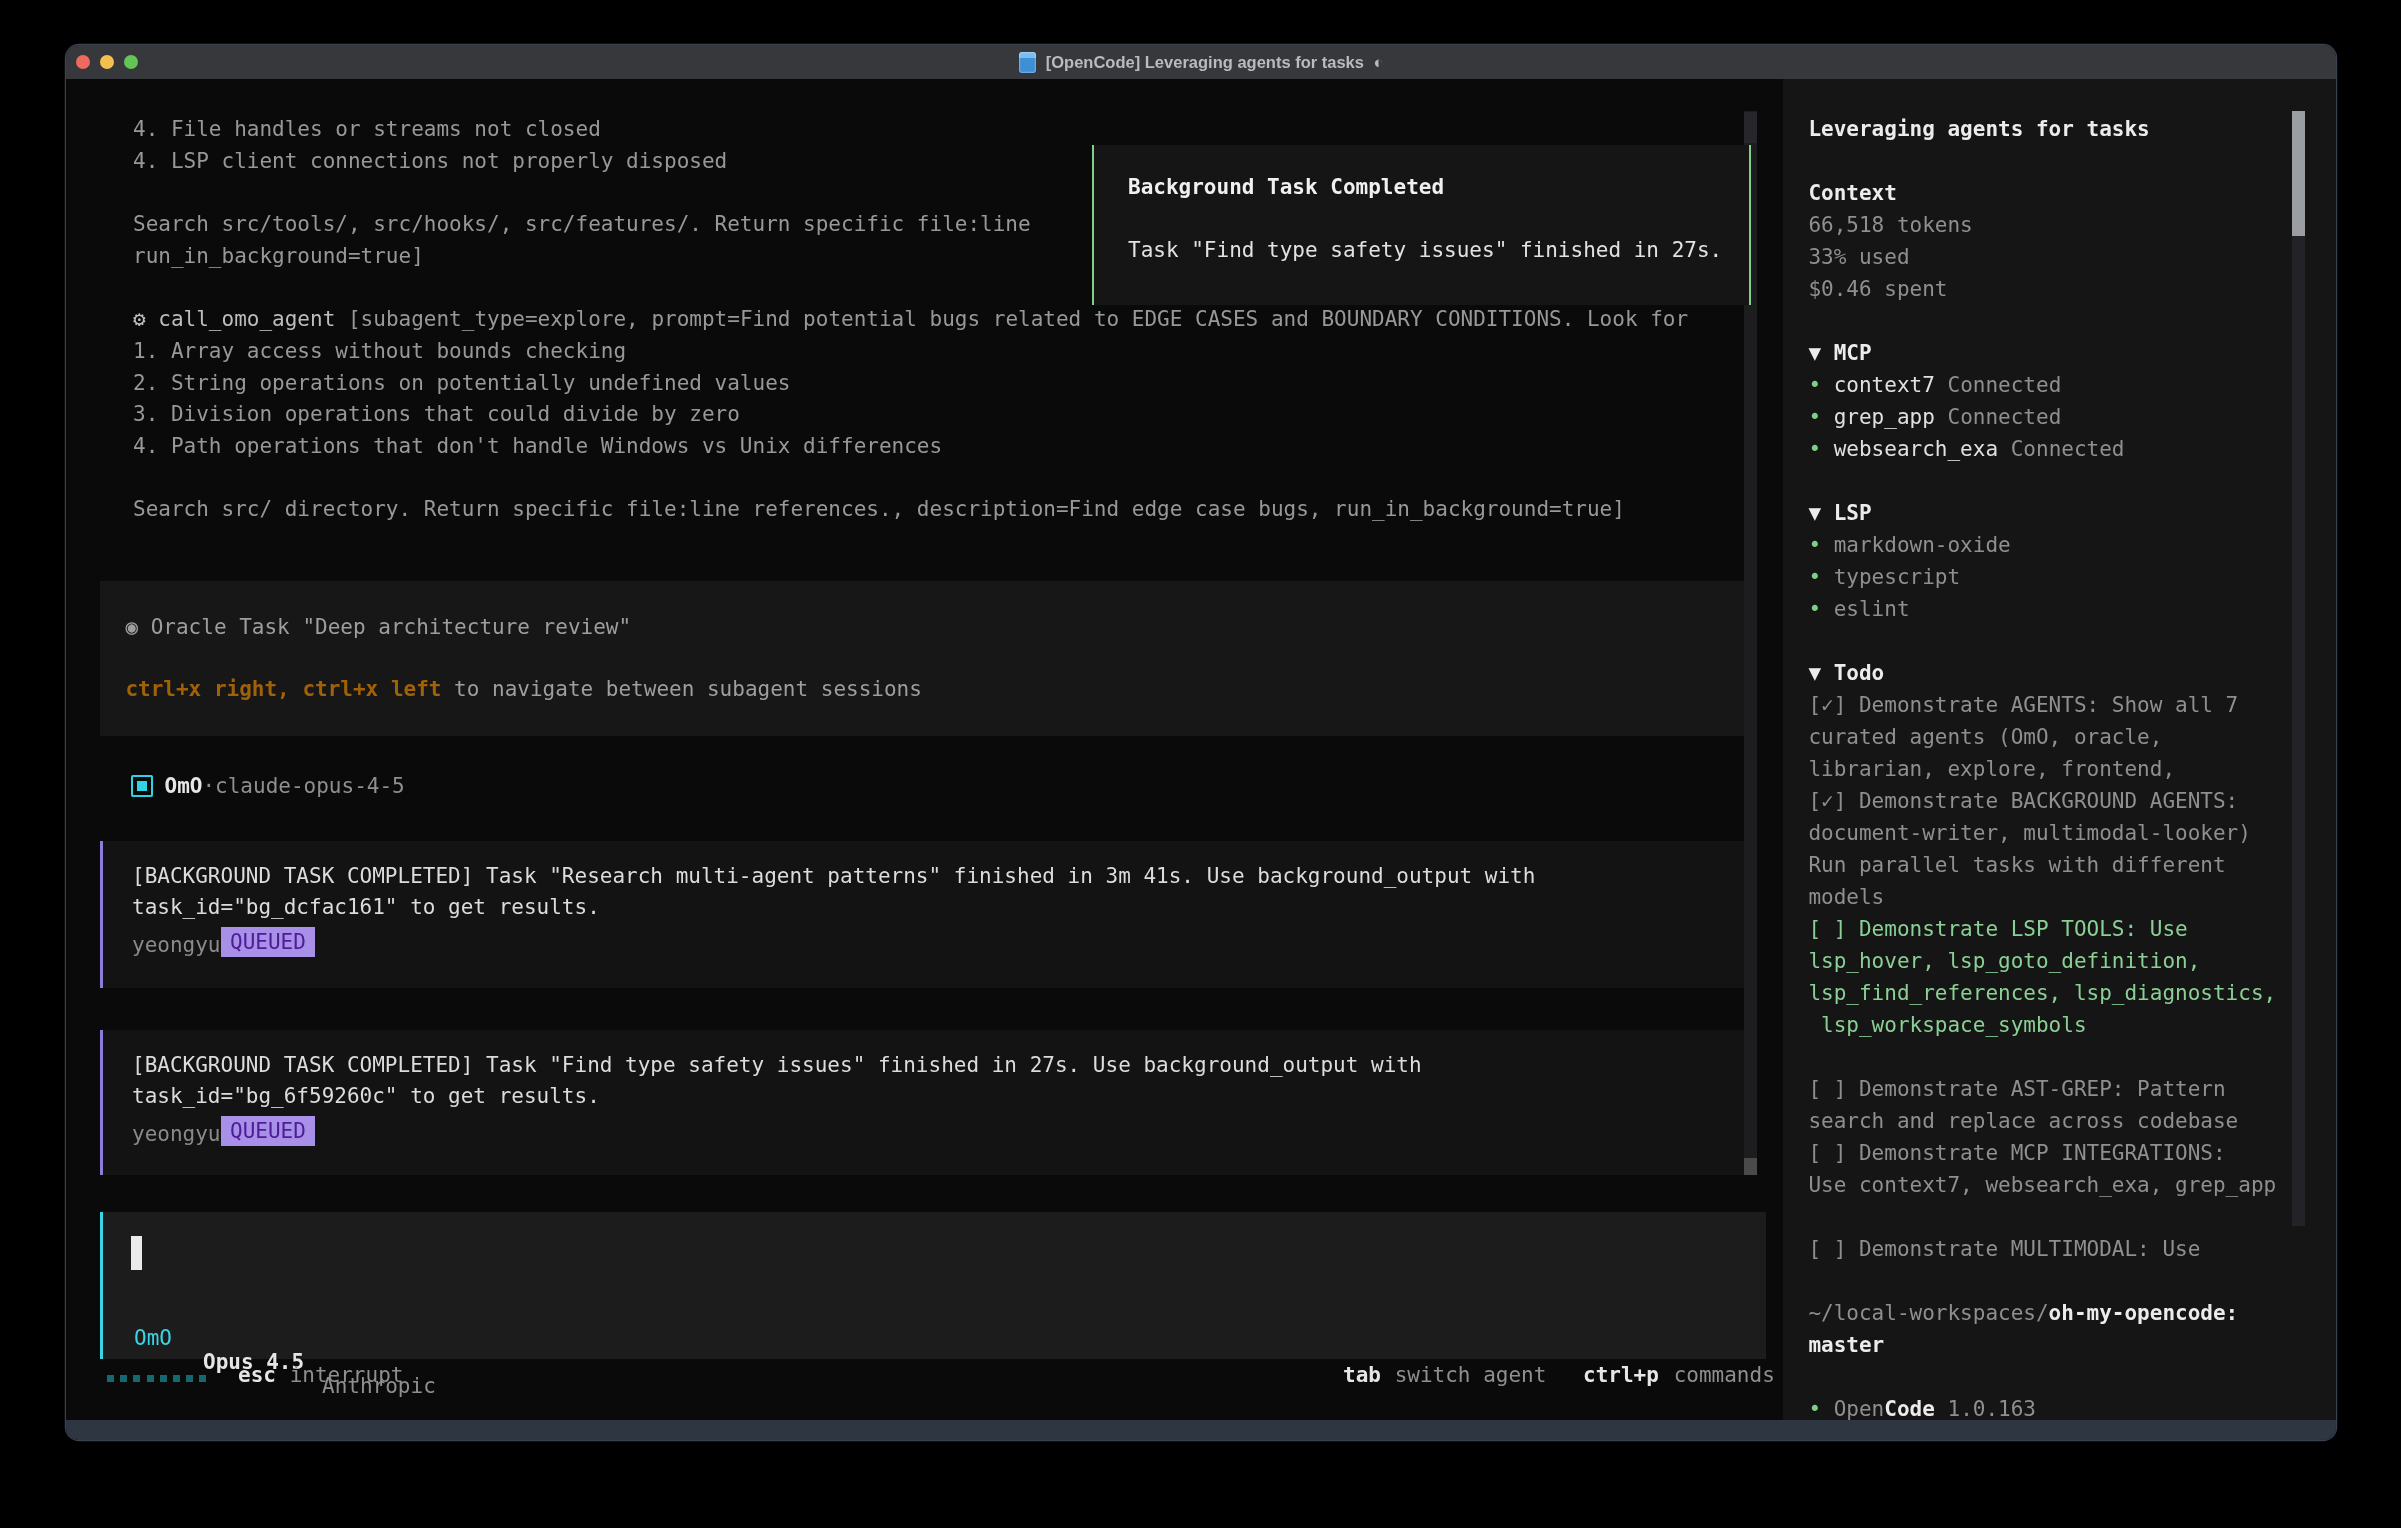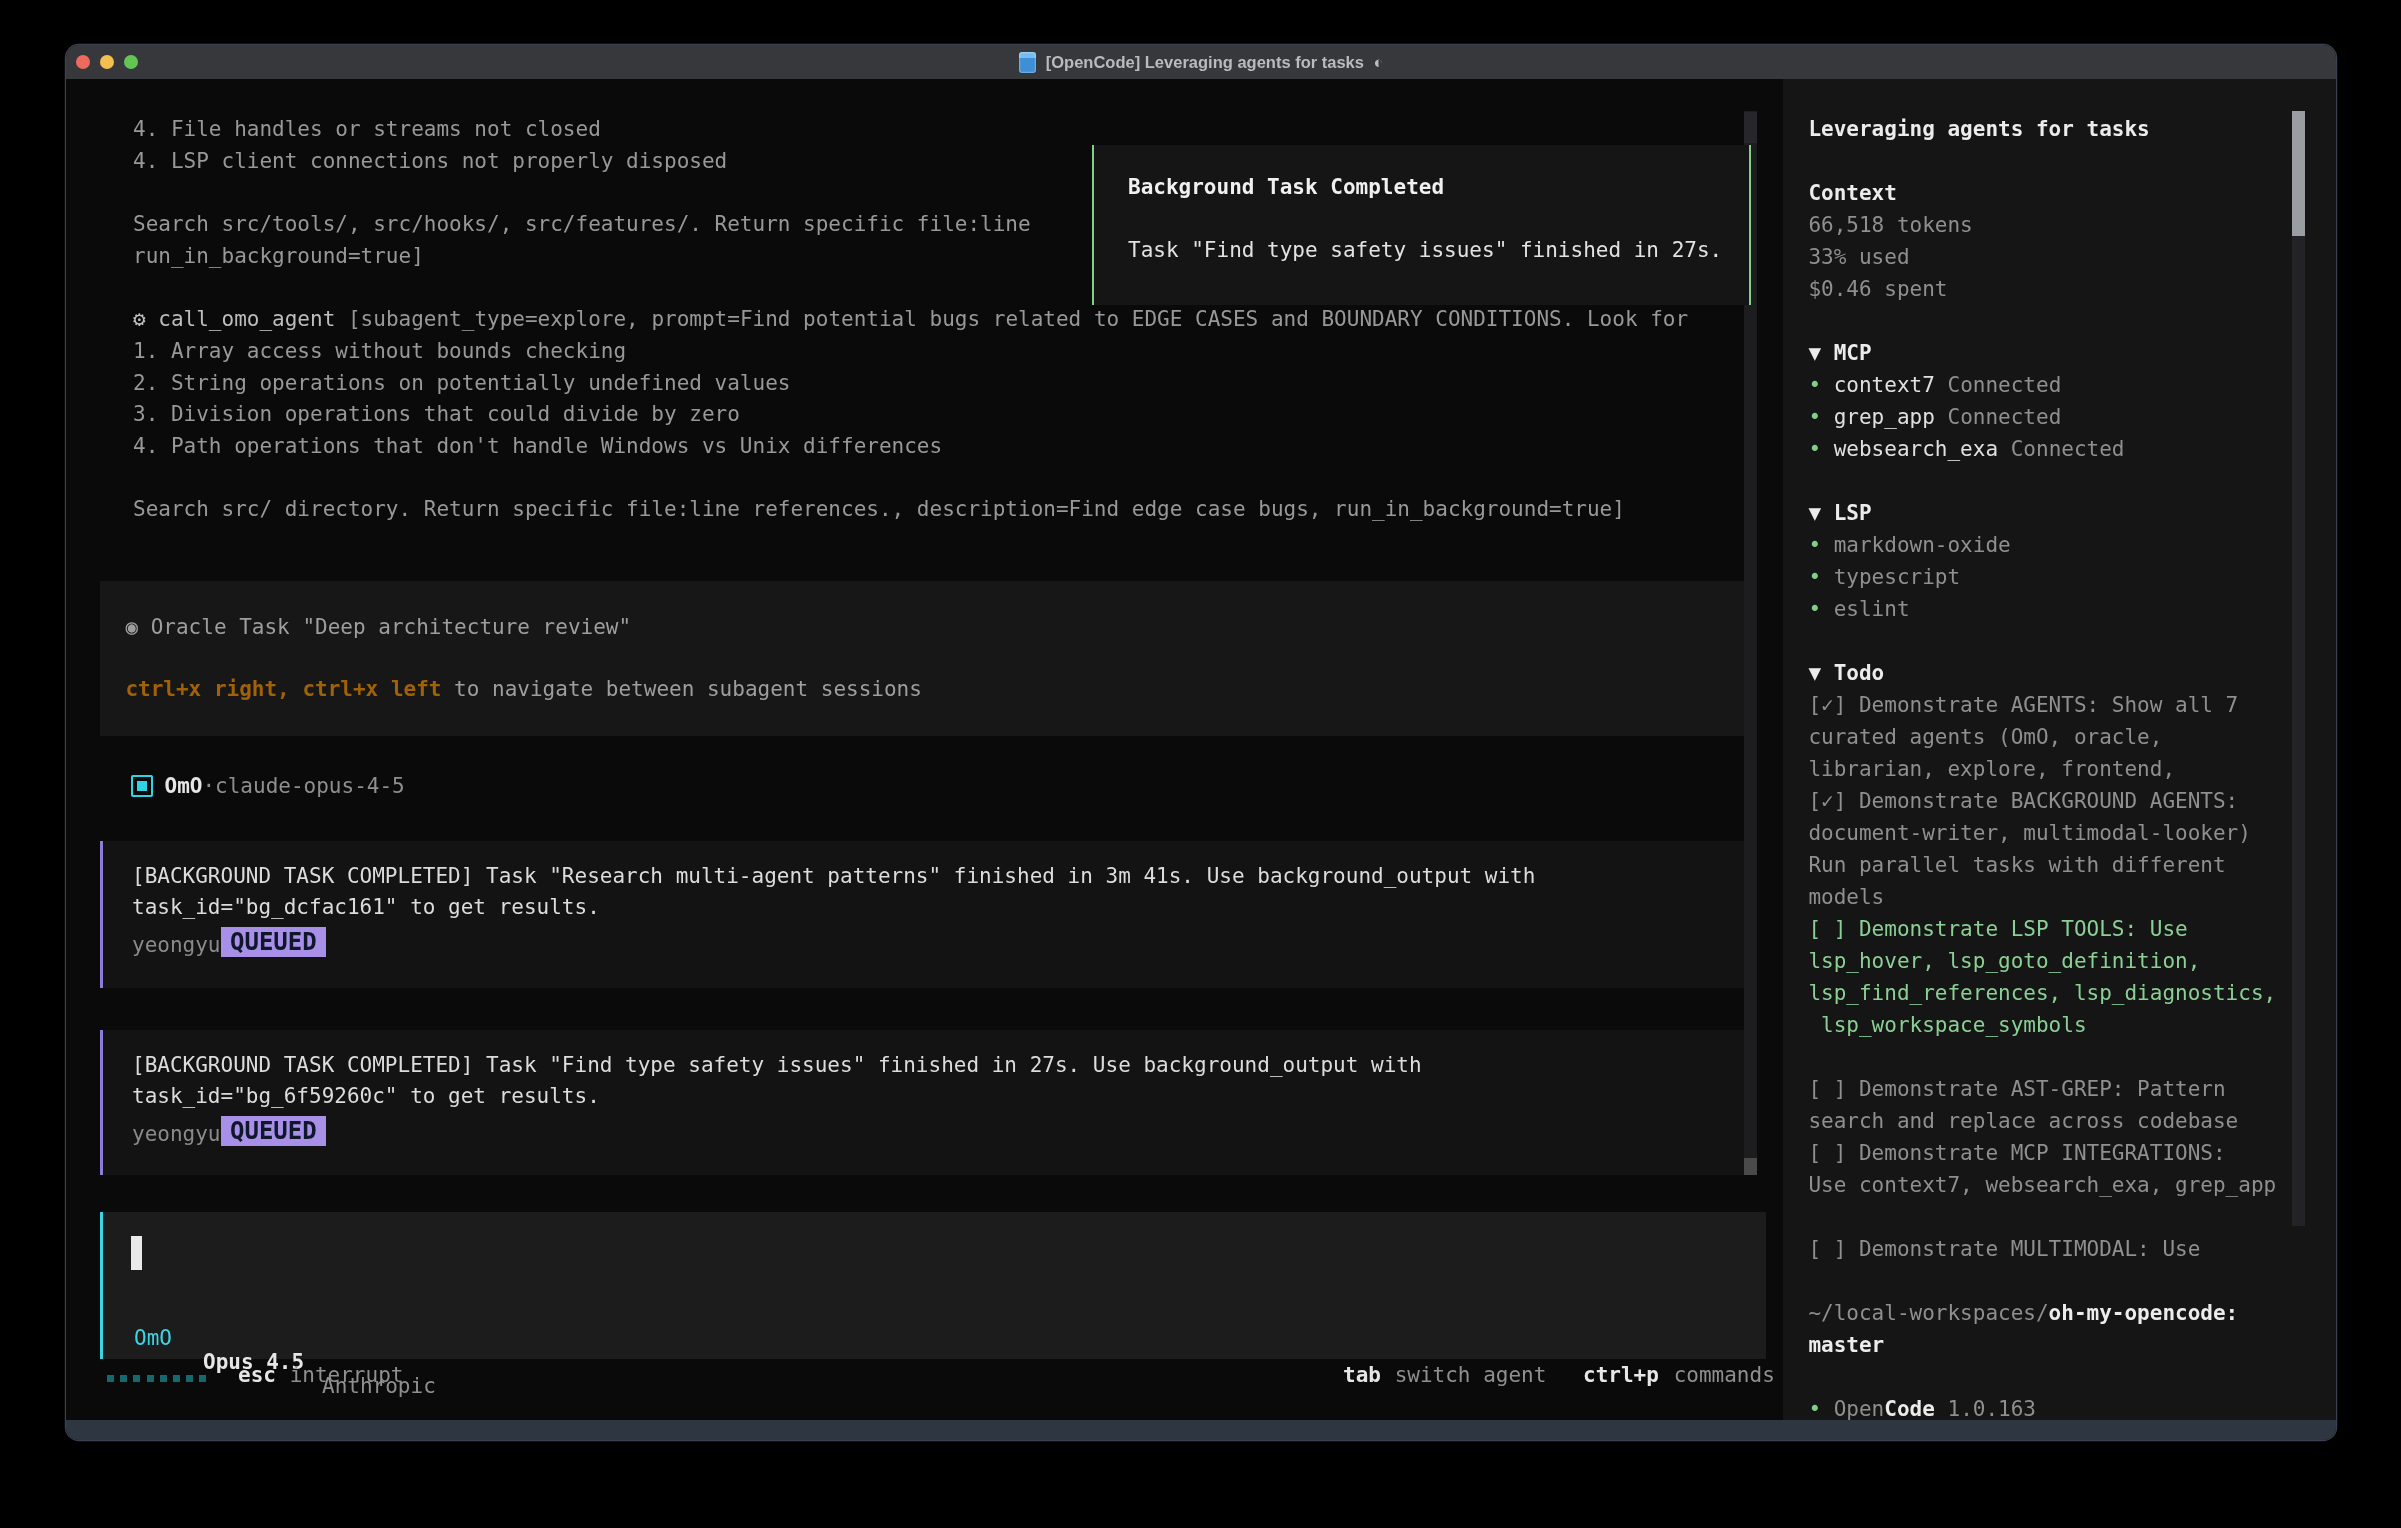--- a/index.html
+++ b/index.html
@@ -39,21 +39,21 @@
   
   .agent-head{position:absolute;left:65px;top:691px;height:32px;display:flex;align-items:center;font-size:21px;}
   .agent-icon{width:17.7px;height:17.7px;border:2.4px solid #2fd3e3;border-radius:1.8px;margin-right:11.8px;position:relative;}
   .agent-icon::after{content:"";position:absolute;left:4.1px;top:4.1px;width:9.5px;height:9.5px;background:#2fd3e3;}
   
   .msg{position:absolute;left:34px;width:1650px;background:#131313;border-left:3.5px solid #8e7cd8;box-sizing:border-box;}
   .msg.m1{top:762px;height:147px;} .msg.m2{top:951px;height:145px;}
   .msg .r1{position:absolute;left:29px;top:22.5px;font-size:21px;white-space:pre;color:#dcdcdc;}
   .msg .r2{position:absolute;left:29px;top:54px;font-size:21px;white-space:pre;color:#dcdcdc;}
   .msg .r3{position:absolute;left:29px;top:84px;font-size:21px;white-space:pre;color:#8a8a8a;display:flex;align-items:flex-end;height:32px;}
-  .badge{display:inline-block;background:#a88fe8;color:#0f172a;font-weight:bold;font-size:24px;
+  .badge{display:inline-block;background:#a88fe8;color:#4c1d95;font-weight:normal;font-size:21px;
          padding:1.8px 9.5px;line-height:26px;}
   
   .inputbox{position:absolute;left:34px;top:1133px;width:1666px;height:147px;background:#1c1c1c;
             border-left:3px solid #3bd4e4;box-sizing:border-box;}
   .cursor{position:absolute;left:28px;top:23.6px;width:11.2px;height:34px;background:#eaeaea;}
   .inputbox .meta{position:absolute;left:0;top:90px;font-size:21px;white-space:pre;}
   .inputbox .meta .a{position:absolute;left:31px;} .inputbox .meta .b{position:absolute;left:100px;}
   .inputbox .meta .c{position:absolute;left:219px;}
   
   .status span{position:absolute;font-size:21px;white-space:pre;}

